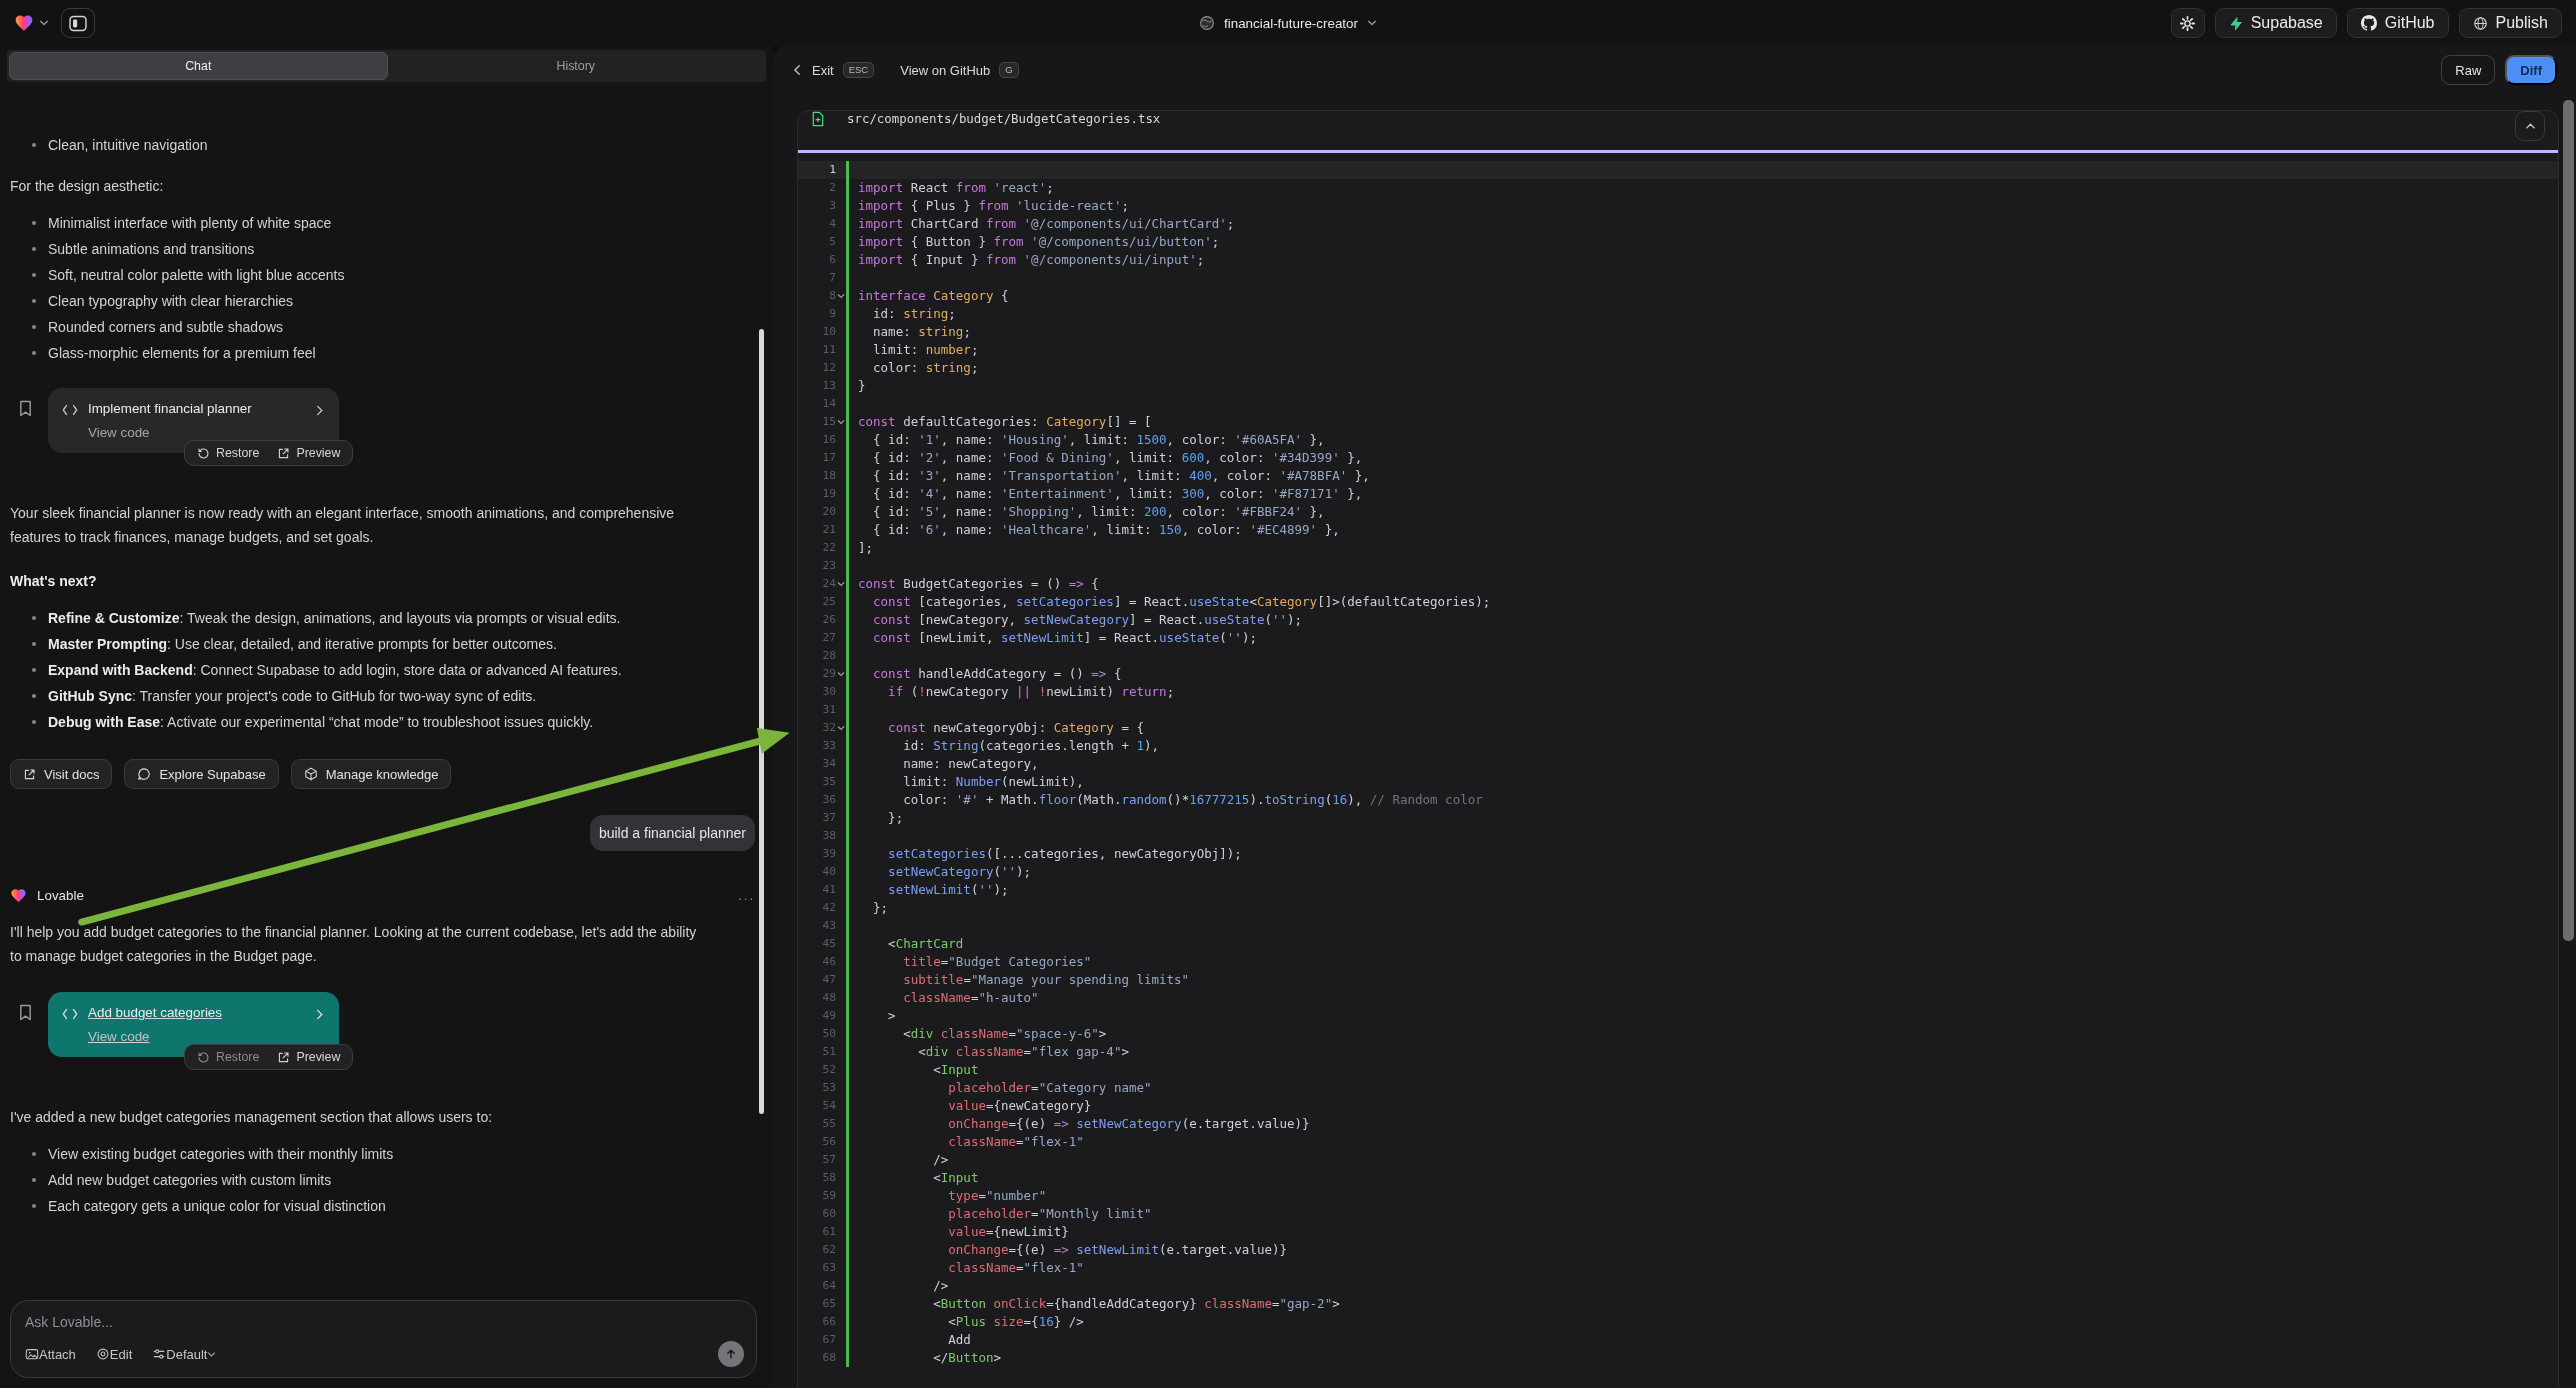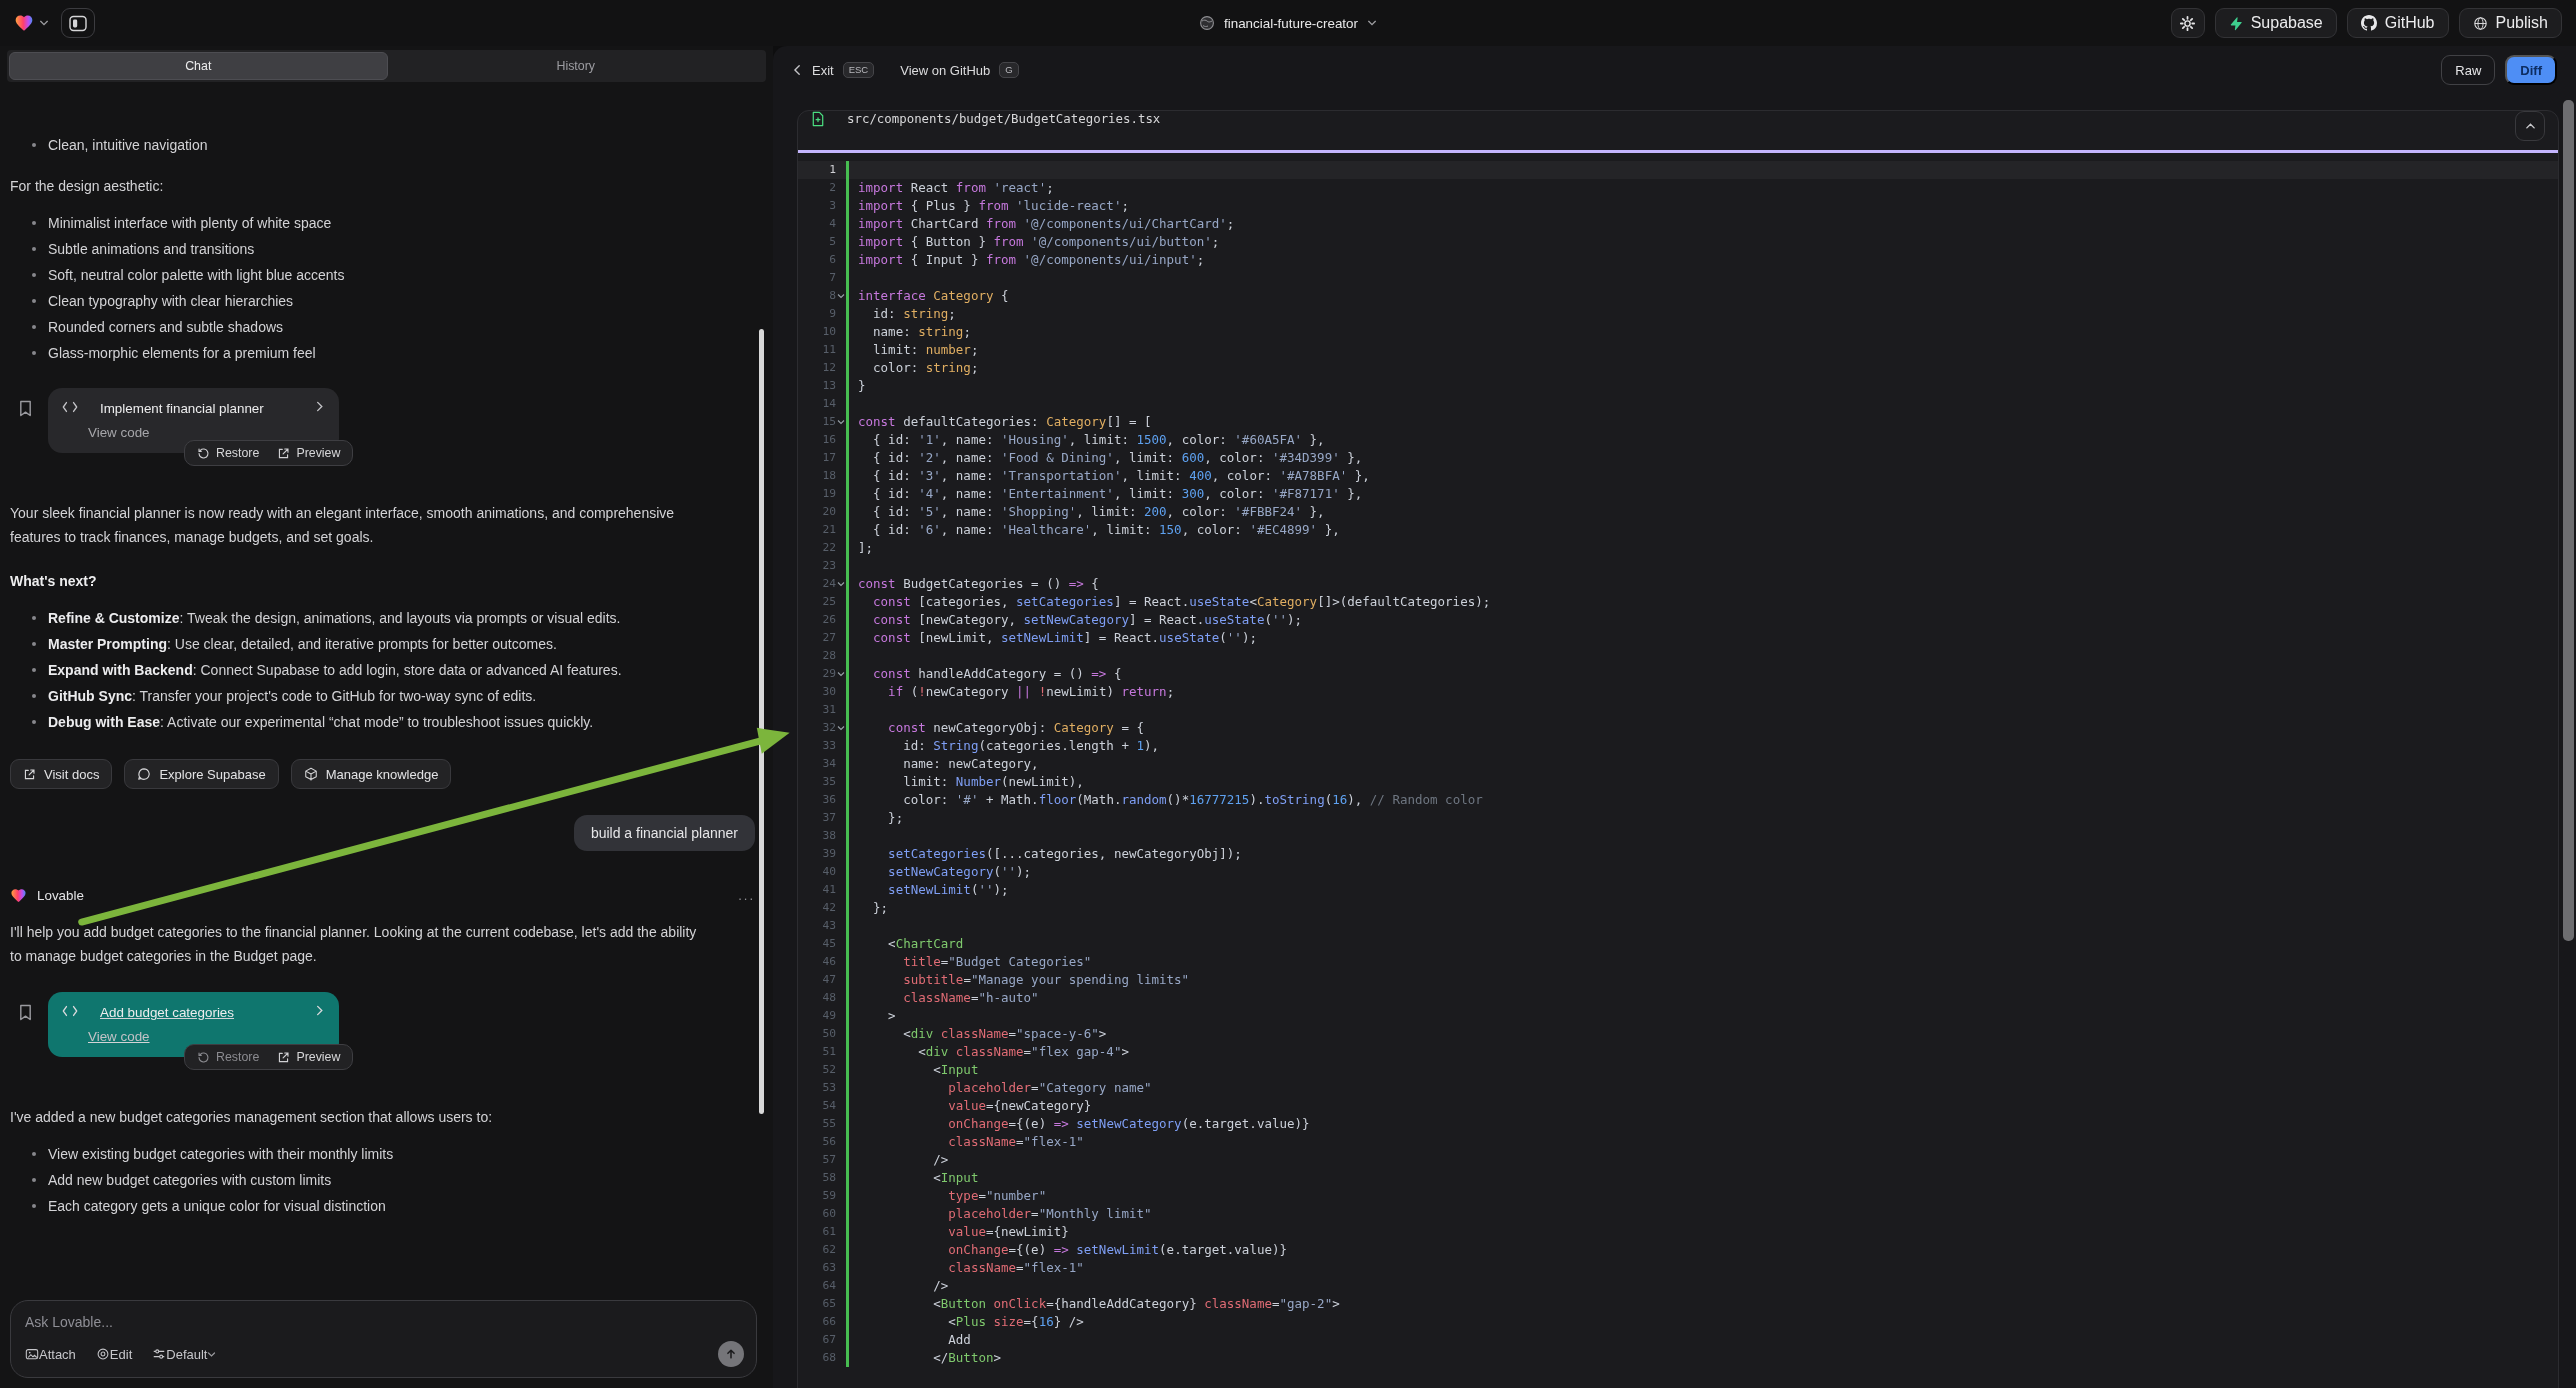--- a/index.html
+++ b/index.html
@@ -33,32 +33,32 @@
   .bold { font-weight:bold; color:#eeeeef; }
   ul.blist { list-style:none; padding-left:20px; max-width:697px; }
   .blist li { position:relative; padding-left:18px; line-height:26px; }
   .blist li::before { content:""; position:absolute; left:2px; top:11px; width:4px; height:4px; border-radius:50%; background:#87878c; }
   .blist li b { color:#ececee; }
 
   .vcard-wrap { position:relative; margin:22px 0 48px 38px; width:291px; }
   .bookmark { position:absolute; left:-30px; top:12px; }
   .vcard { background:#28282b; border-radius:14px; padding:13px 14px; cursor:pointer; }
   .vcard.active { background:#0f766e;text-decoration:underline; }
-  .vcard-row { display:flex; align-items:flex-start; gap:22px; color:#ededee; font-size:13.4px; }
+  .vcard-row { display:flex; align-items:flex-end; gap:10px; color:#ededee; font-size:13.4px; }
   .vcard-chev { margin-left:auto; }
   .vcard-sub { margin:9px 0 0 26px; color:#a6a6aa; font-size:13.4px; }
   .vpill { position:absolute; left:136px; top:calc(100% - 13px); display:flex; align-items:center; gap:18px; background:#222224; border:1px solid #3e3e42; border-radius:10px; padding:5px 12px; font-size:12.4px; color:#d6d6d8; white-space:nowrap; z-index:3; }
   .vpill .pitem { display:flex; align-items:center; gap:6px; cursor:pointer; }
   .vpill .dim { color:#8b8b90; }
 
   .qa-row { display:flex; gap:12px; margin-top:24px; }
   .qa-btn { height:30px; display:inline-flex; align-items:center; gap:8px; padding:0 12px; background:#232325; border:1px solid #39393d; border-radius:9px; color:#e3e3e5; font-size:13px; cursor:pointer; }
 
   .bubble-row { display:flex; justify-content:flex-end; margin-top:26px; }
-  .bubble { background:#323338; border-radius:13px; padding:10px 17px; color:#e6e6e8; font-size:14px; }
+  .bubble { background:#323338; border-radius:13px; padding:10px 9px; color:#e6e6e8; font-size:14px; }
 
   .lov-head { display:flex; align-items:center; gap:10px; margin-top:36px; color:#e4e4e6; font-size:13.4px; }
   .lov-dots { margin-left:auto; color:#919196; letter-spacing:2px; font-size:13px; cursor:pointer; }
   .mt16 { margin-top:16px; }
   .mt20 { margin-top:20px; }
   .mt12 { margin-top:12px; }
   .mb12 { margin-bottom:12px; }
 
   .chat-inputbox { position:absolute; left:10px; right:16px; bottom:10px; height:78px; border:1px solid #3a3a3e; background:#1b1b1d; border-radius:18px; padding:13px 14px; cursor:text; }
   .ci-placeholder { color:#8f8f96; font-size:14px; }

